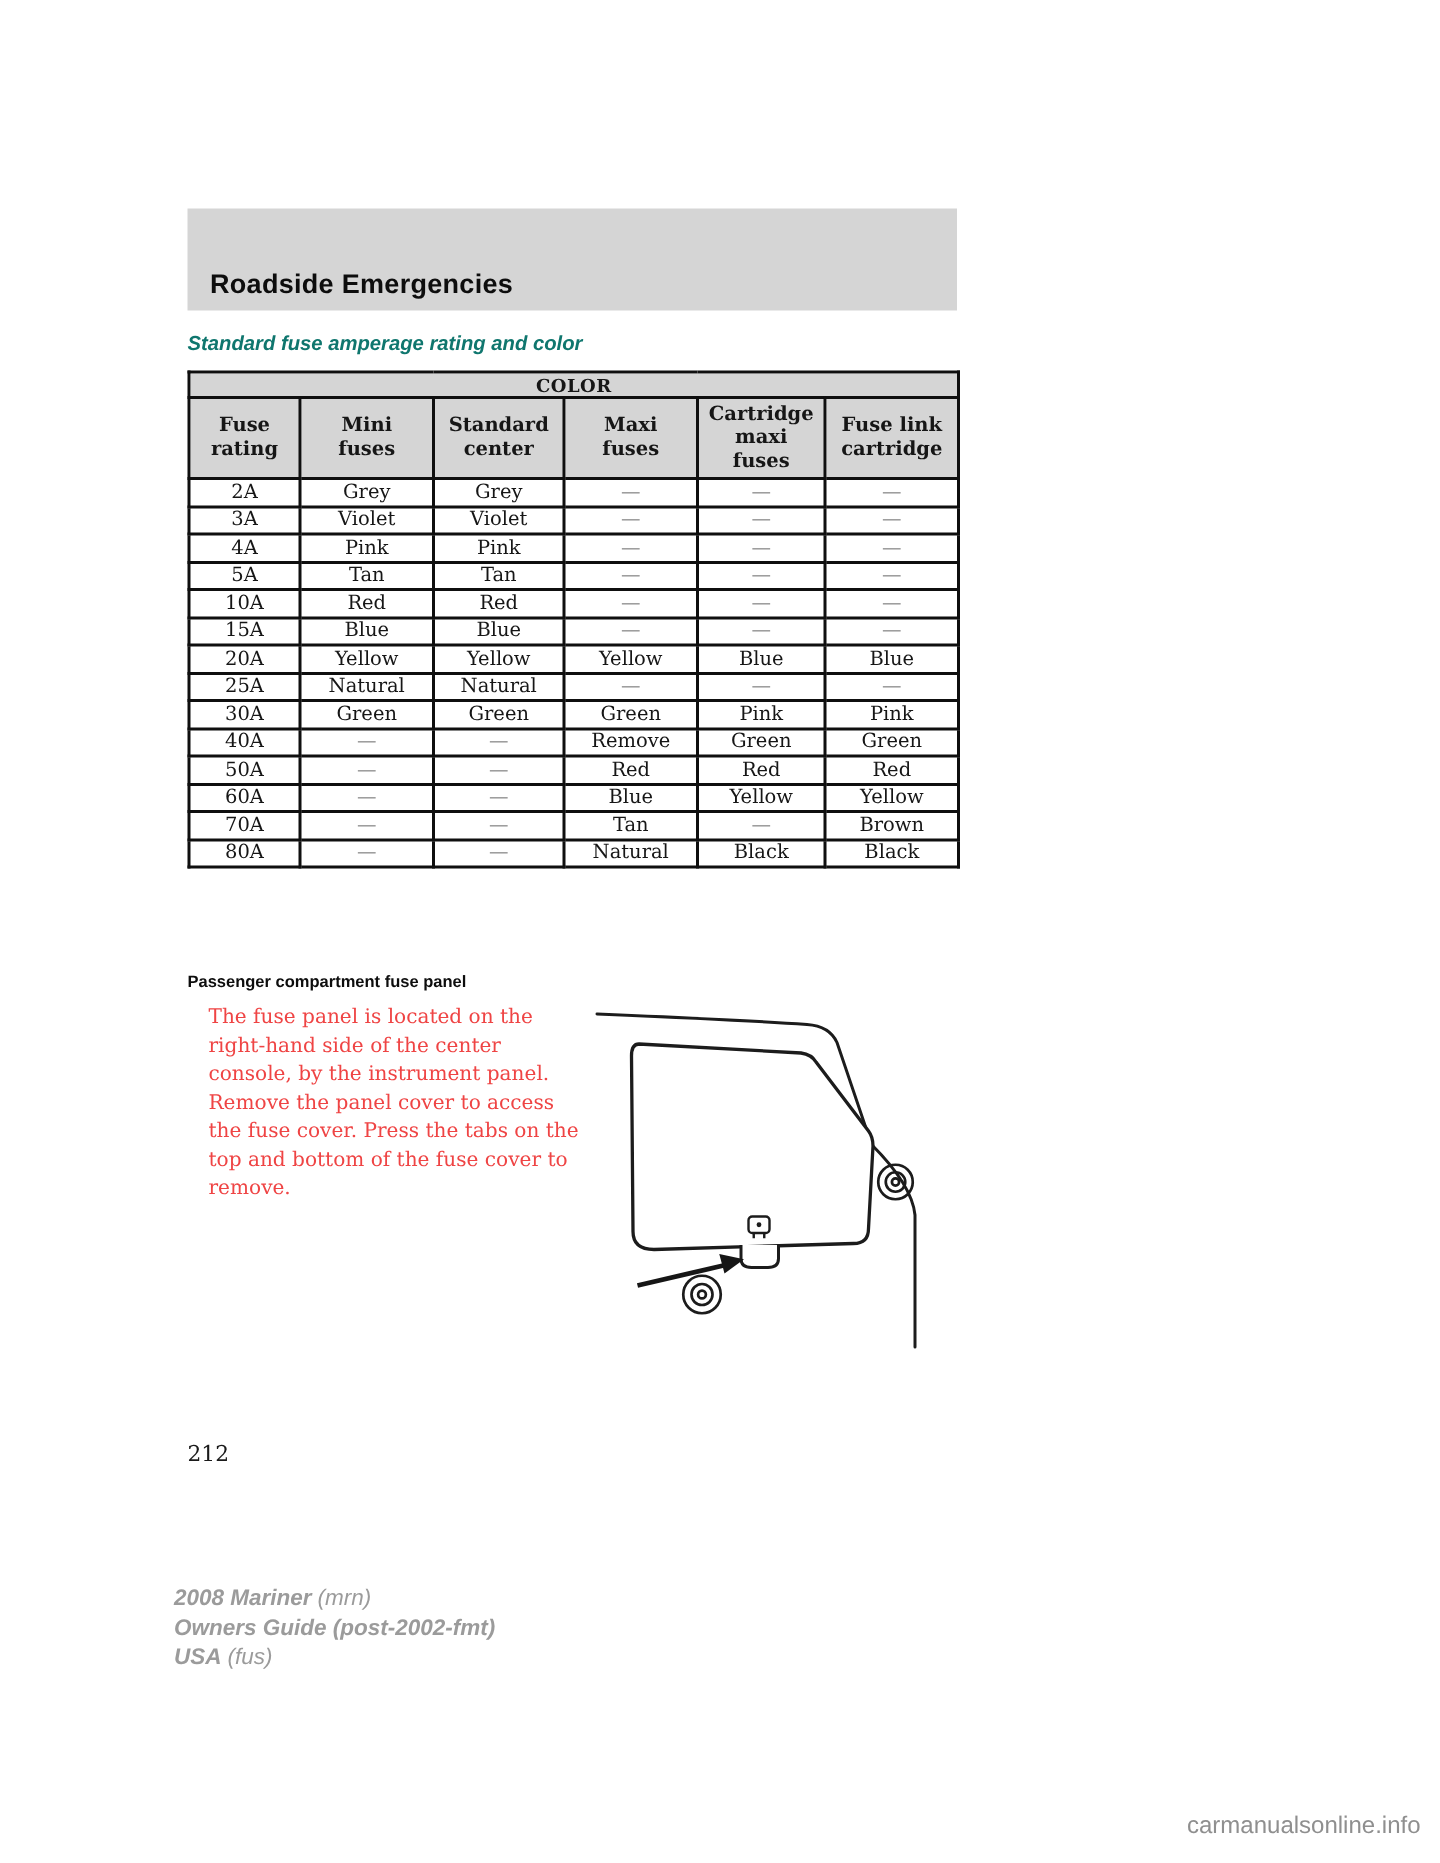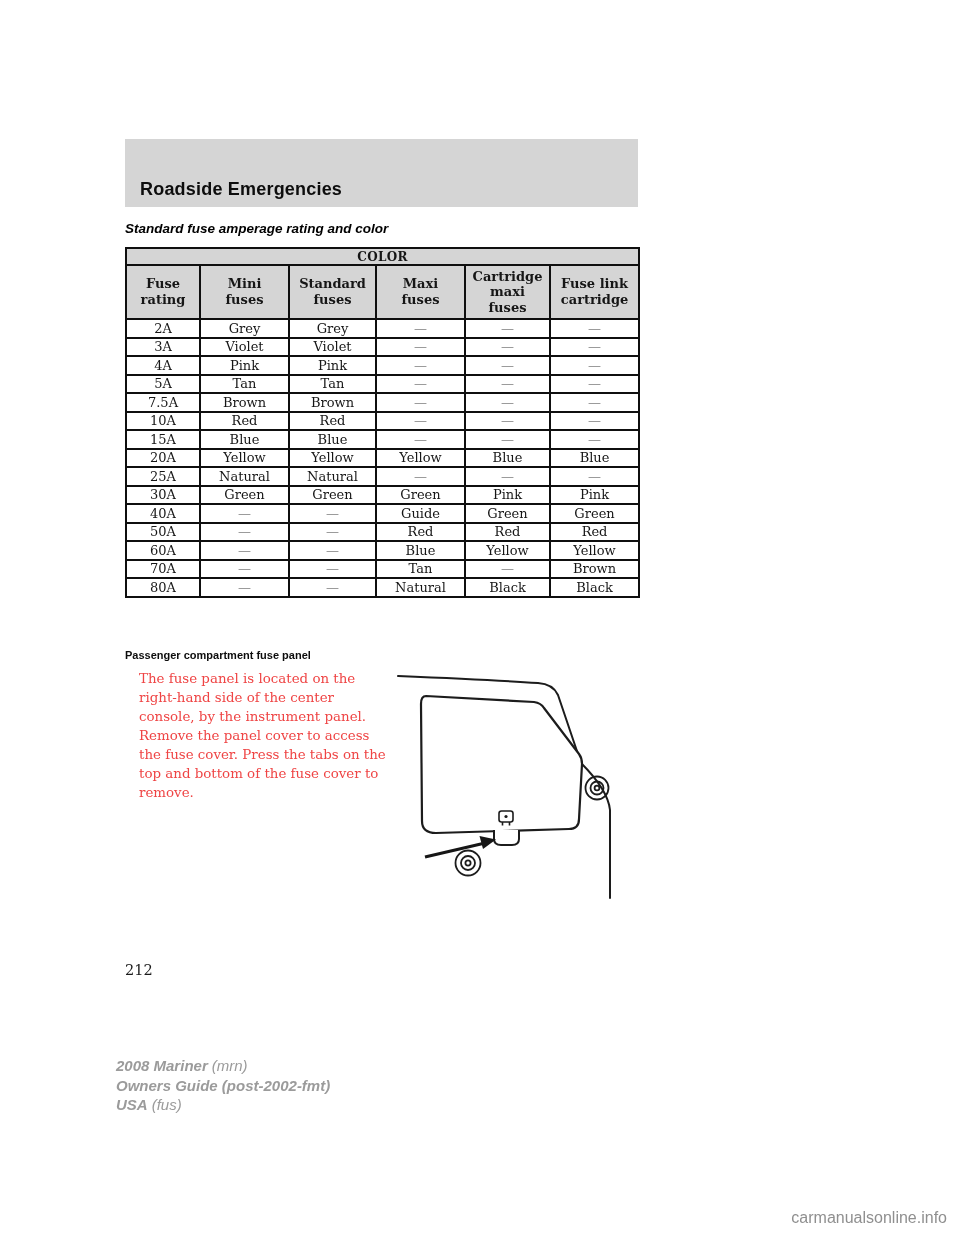--- a/index.html
+++ b/index.html
@@ -25,21 +25,21 @@
     font-family: "Liberation Sans", sans-serif;
     font-weight: bold; font-size: 18px; color: #0d0d0d;
     letter-spacing: 0.2px;
   }
 
   
   .section-title {
     position: absolute; left: 125px; top: 221px;
     font-family: "Liberation Sans", sans-serif;
     font-weight: bold; font-style: italic;
-    font-size: 13.5px; color: #000000; text-align: center;
+    font-size: 13.5px; color: #0f766e; text-align: center;
   }
 
   
   .fuse-table-wrap { position: absolute; left: 125px; top: 247px; }
   table.fuse-table {
     table-layout: fixed; width: 513px;
     border-collapse: collapse;
     font-family: "DejaVu Serif", serif;
     font-size: 13px; color: #161616;
   }
@@ -123,21 +123,21 @@
       <thead>
         <tr>
           <th class="color-head" colspan="6">COLOR</th>
         </tr>
         <tr>
           <th class="col-head">Fuse
 rating</th>
           <th class="col-head">Mini
 fuses</th>
           <th class="col-head">Standard
-fuses</th>
+center</th>
           <th class="col-head">Maxi
 fuses</th>
           <th class="col-head">Cartridge
 maxi
 fuses</th>
           <th class="col-head">Fuse link
 cartridge</th>
         </tr>
       </thead>
       <tbody>
@@ -167,28 +167,20 @@
           </tr>
           <tr>
             <td>5A</td>
             <td>Tan</td>
             <td>Tan</td>
             <td class="dash">—</td>
             <td class="dash">—</td>
             <td class="dash">—</td>
           </tr>
           <tr>
-            <td>7.5A</td>
-            <td>Brown</td>
-            <td>Brown</td>
-            <td class="dash">—</td>
-            <td class="dash">—</td>
-            <td class="dash">—</td>
-          </tr>
-          <tr>
             <td>10A</td>
             <td>Red</td>
             <td>Red</td>
             <td class="dash">—</td>
             <td class="dash">—</td>
             <td class="dash">—</td>
           </tr>
           <tr>
             <td>15A</td>
             <td>Blue</td>
@@ -218,21 +210,21 @@
             <td>Green</td>
             <td>Green</td>
             <td>Green</td>
             <td>Pink</td>
             <td>Pink</td>
           </tr>
           <tr>
             <td>40A</td>
             <td class="dash">—</td>
             <td class="dash">—</td>
-            <td>Guide</td>
+            <td>Remove</td>
             <td>Green</td>
             <td>Green</td>
           </tr>
           <tr>
             <td>50A</td>
             <td class="dash">—</td>
             <td class="dash">—</td>
             <td>Red</td>
             <td>Red</td>
             <td>Red</td>

